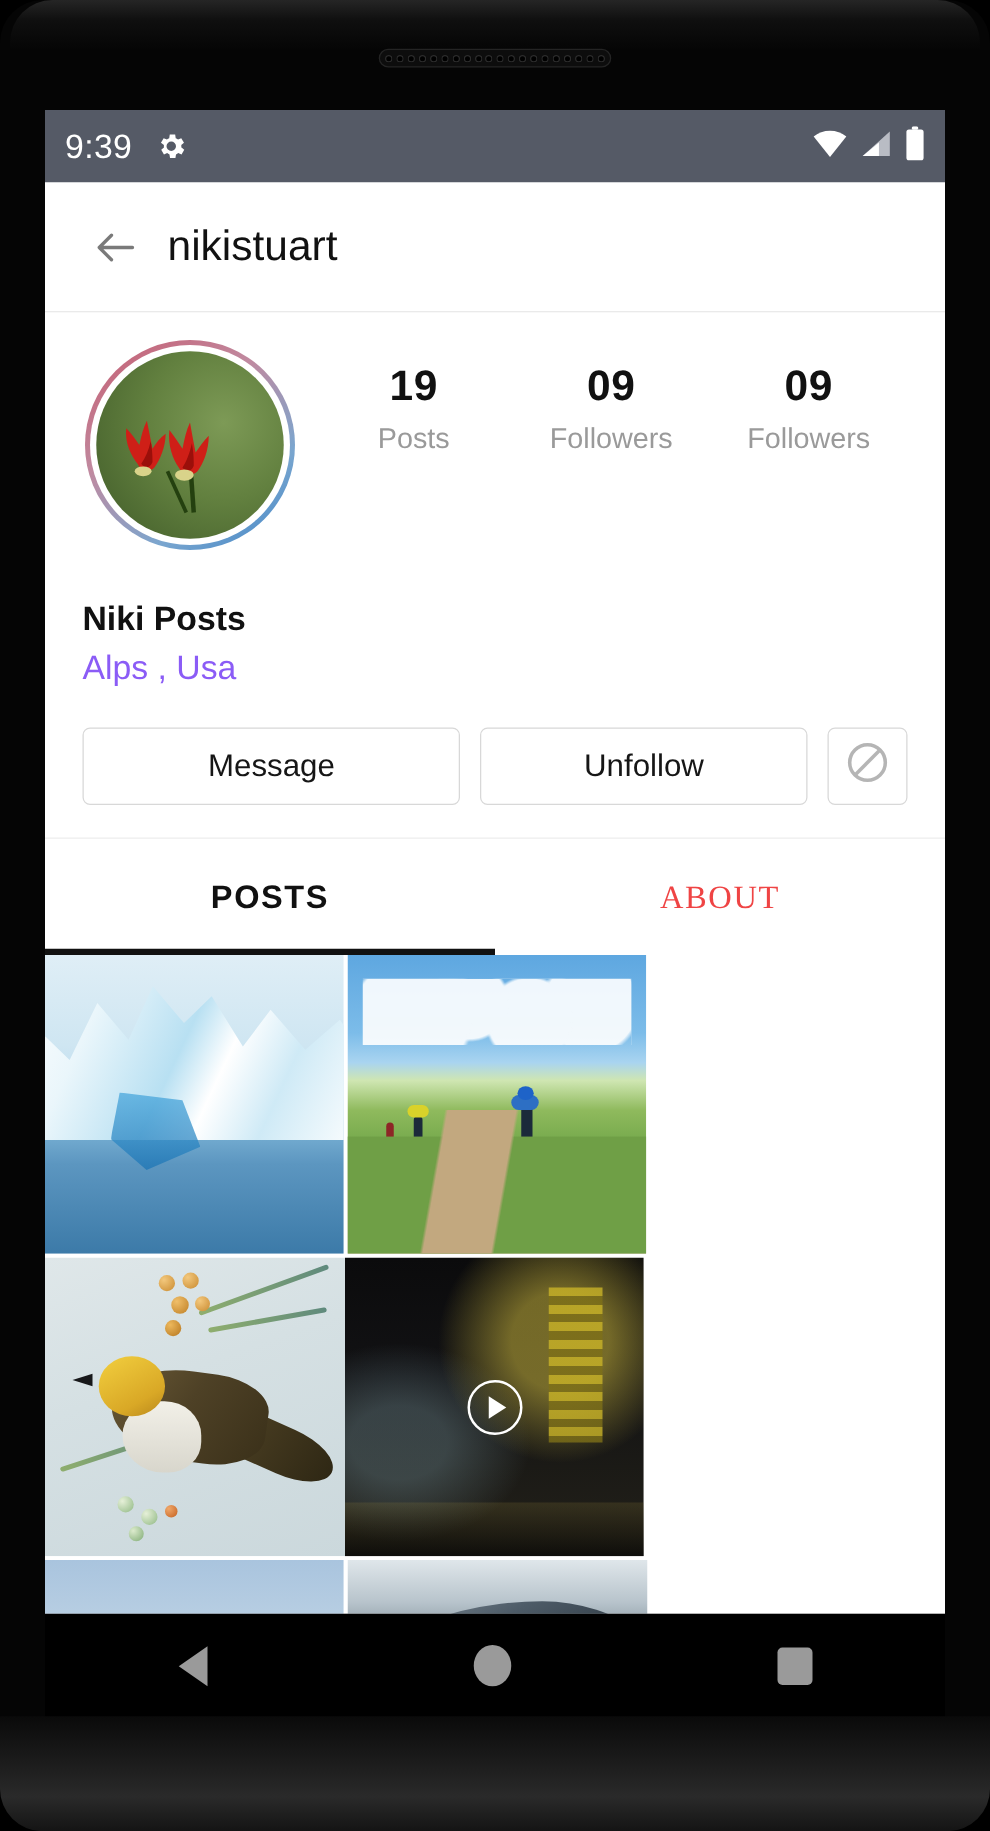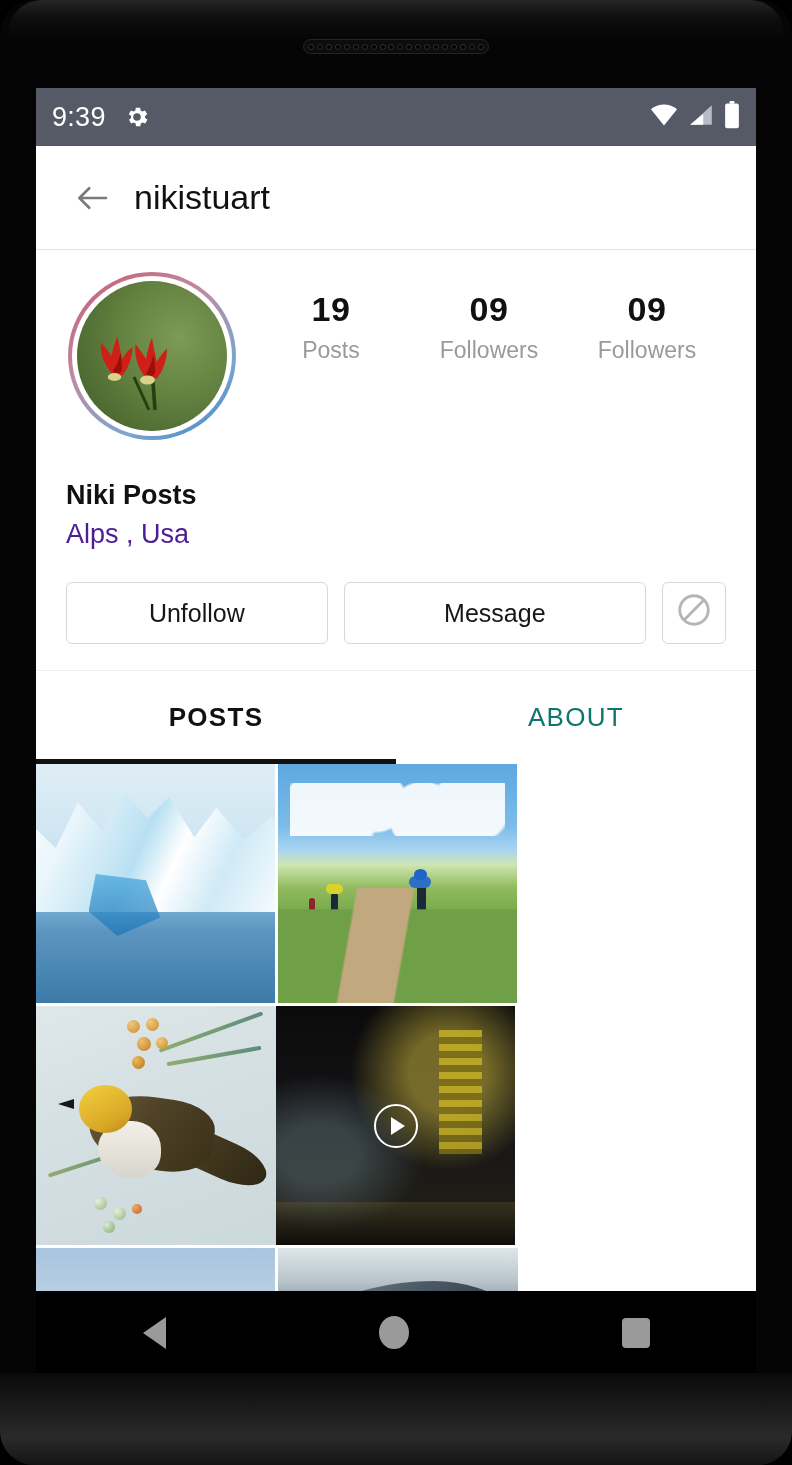--- a/index.html
+++ b/index.html
@@ -81,41 +81,41 @@
     width:100%; height:100%; border-radius:50%; overflow:hidden;
     background:radial-gradient(circle at 68% 38%, #7d9a56 0%, #62803f 45%, #3f5a28 100%);
     position:relative;
   }
   .stats { display:flex; flex:1; margin-left:16px; padding-top:18px; }
   .stat { flex:1; text-align:center; }
   .stat .num { font-size:34px; font-weight:bold; color:#111; letter-spacing:.5px; }
   .stat .lbl { font-size:23px; color:#9a9a9a; margin-top:8px; }
 
   .fullname { font-size:27px; font-weight:bold; color:#111; margin-top:40px; }
-  .location { font-size:27px; color:#4c1d95; margin-top:8px; }
+  .location { font-size:27px; color:#8b5cf6; margin-top:8px; }
 
   .actions { display:flex; gap:16px; margin-top:32px; padding-bottom:26px; }
   .btn {
     height:62px; border:1px solid #d8d8d8; border-radius:6px;
     background:#fff; font-size:25px; color:#161616;
     display:flex; align-items:center; justify-content:center;
     font-family:"Liberation Sans", sans-serif;
   }
   .btn-unfollow { flex:1.02; }
   .btn-message { flex:1.18; }
   .btn-block { width:64px; flex:0 0 64px; }
 
   
   .tabs { display:flex; background:#fff; border-top:1px solid #ededed; position:relative; }
   .tab {
     flex:1; height:93px; display:flex; align-items:center; justify-content:center;
     font-size:26px; letter-spacing:1.3px;
   }
   .tab.active { color:#111; font-weight:bold; }
-  .tab.inactive { color:#0f766e; }
+  .tab.inactive { color:#ef4444;font-family:Liberation Serif, serif; }
   .tab-underline {
     position:absolute; bottom:0; left:0; width:50%; height:5px; background:#111;
   }
 
   
   .grid { display:flex; flex-wrap:wrap; background:#fff; }
   .cell { width:239px; height:239px; margin:0 3px 3px 0; overflow:hidden; position:relative; }
   .cell:nth-child(3n) { margin-right:0; width:240px; }
 
   .play-overlay {
@@ -358,22 +358,22 @@
             <div class="num">09</div>
             <div class="lbl">Followers</div>
           </div>
         </div>
       </div>
 
       <div class="fullname">Niki Posts</div>
       <div class="location">Alps , Usa</div>
 
       <div class="actions">
+        <div class="btn btn-message">Message</div>
         <div class="btn btn-unfollow">Unfollow</div>
-        <div class="btn btn-message">Message</div>
         <div class="btn btn-block">
           <span>
             <svg width="38" height="38" viewBox="0 0 24 24" fill="none" stroke="#b5b5b5" stroke-width="1.8">
               <circle cx="12" cy="12" r="9"></circle>
               <path d="M5.6 18.4 18.4 5.6"></path>
             </svg>
           </span>
         </div>
       </div>
     </div>

